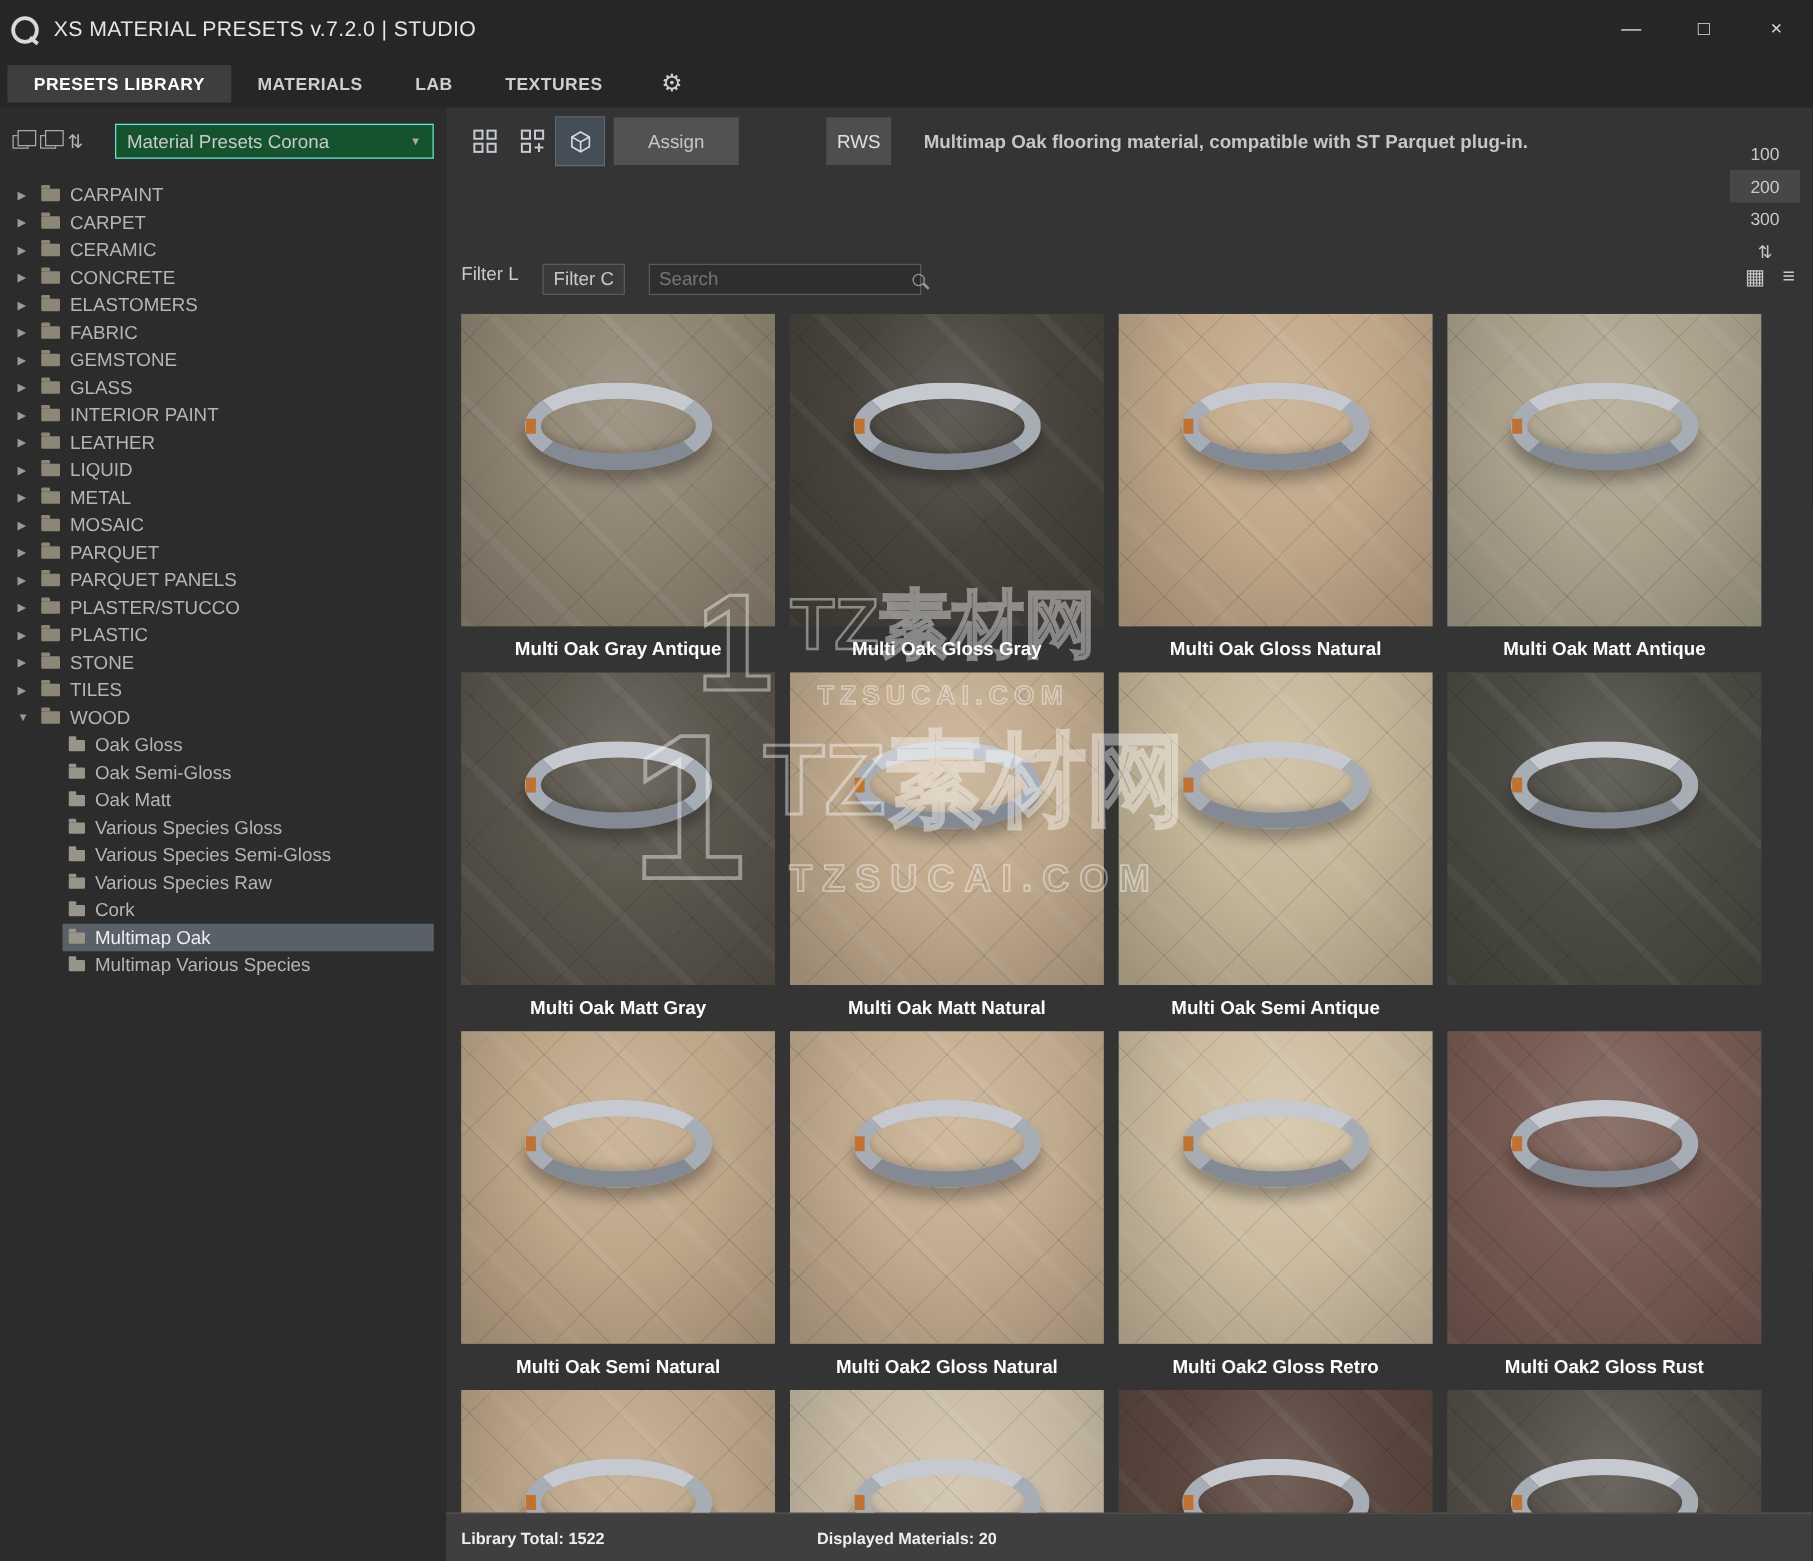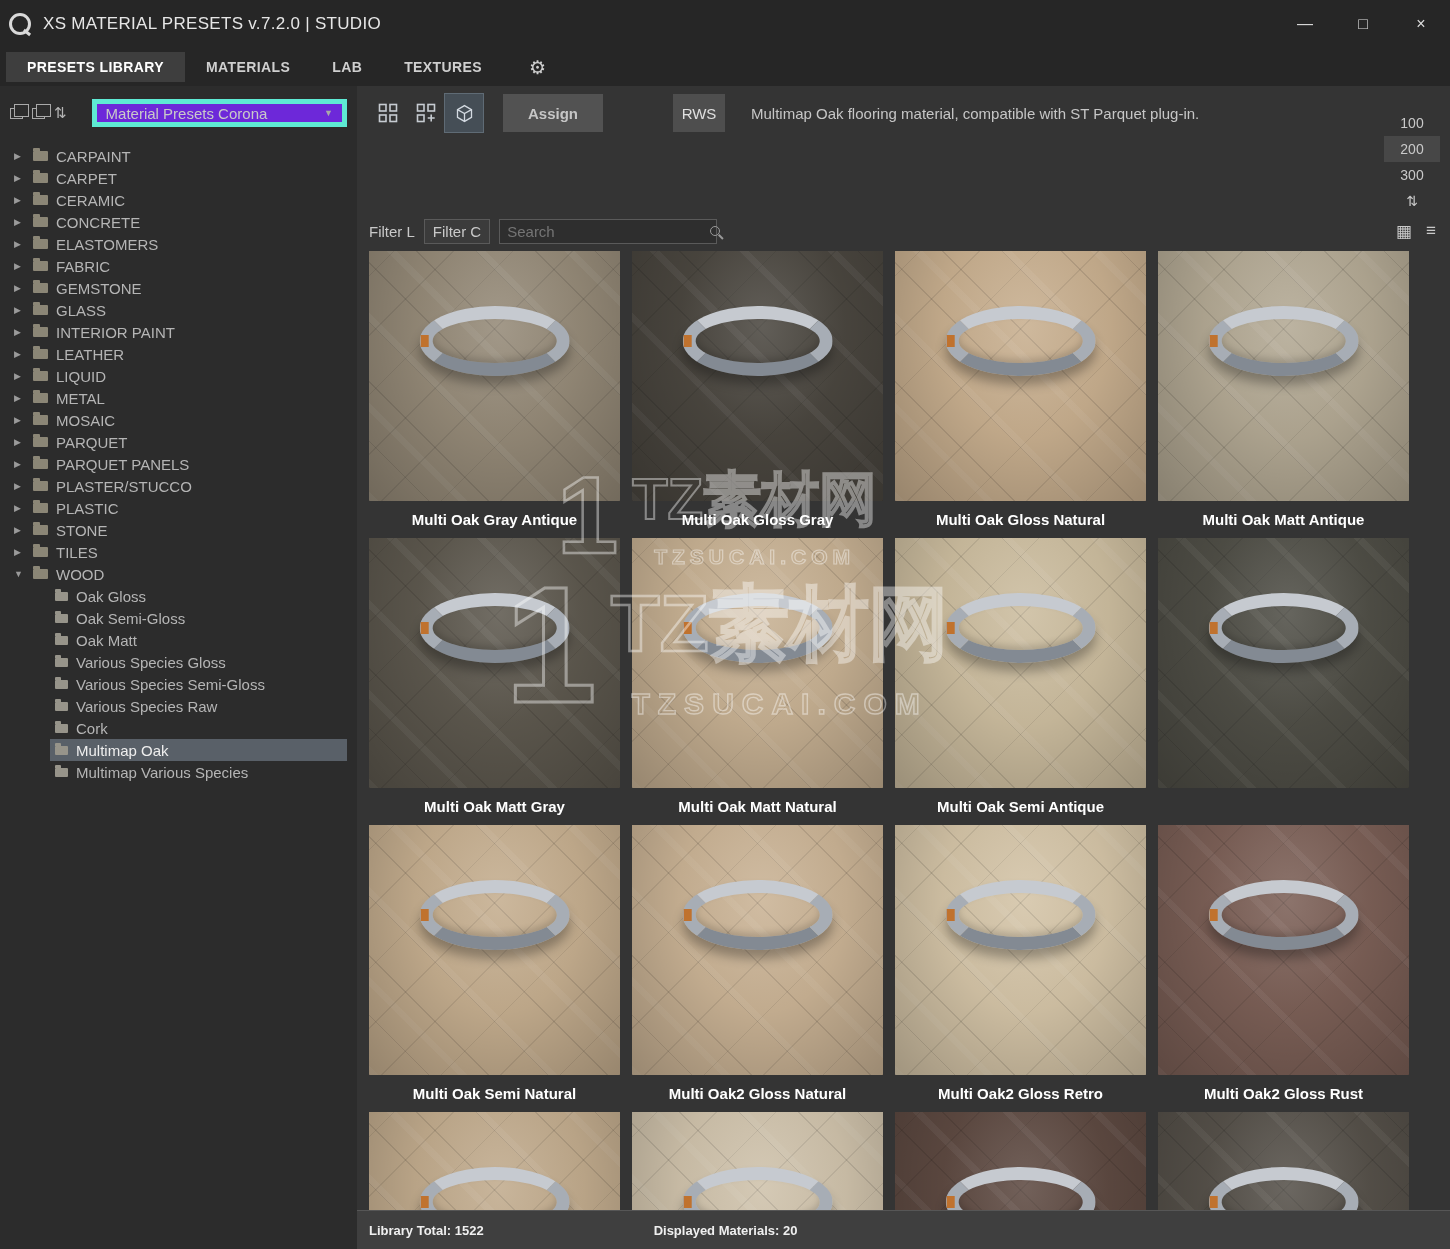--- a/index.html
+++ b/index.html
@@ -27,21 +27,21 @@
   
   .body { display:flex; height:1163px; }
 
   
   .sidebar { width:357px; flex:none; background:#2c2c2c; padding-top:12px; }
   .side-toolbar { display:flex; align-items:center; height:30px; padding:0 10px; gap:9px; }
   .dup { width:13px; height:11px; border:1.5px solid #a9a9a9; position:relative; flex:none; }
   .dup::before { content:""; position:absolute; top:-5px; left:3px; width:13px; height:11px;
     border:1.5px solid #a9a9a9; background:#2c2c2c; }
   .sort-ic { color:#b5b5b5; font-size:15px; }
-  .dd { flex:1; margin-left:16px; height:28px; border:5px solid #5eead4; background:#6d28d9;
+  .dd { flex:1; margin-left:16px; height:28px; border:1px solid #5eead4; background:#14532d;
     color:#c9c9c9; font-size:15px; display:flex; align-items:center; padding:0 9px; }
   .dd-caret { margin-left:auto; font-size:9px; color:#a9a9a9; }
 
   .tree { margin-top:17px; }
   .trow { height:22px; display:flex; align-items:center; gap:8px; padding-left:14px;
     color:#b5b5b5; font-size:15px; }
   .caret { width:11px; font-size:9px; color:#9a9a9a; flex:none; }
   .fold { width:15px; height:10px; background:#8b8676; position:relative; flex:none; border-radius:1px; }
   .fold::before { content:""; position:absolute; top:-3px; left:0; width:7px; height:3px;
     background:#8b8676; border-radius:1px 1px 0 0; }
@@ -51,32 +51,32 @@
   .trow.child.sel { margin-left:50px; padding-left:5px; margin-right:10px;
     background:#596068; color:#eeeeee; }
 
   
   .main { flex:1; display:flex; flex-direction:column; background:#343434; }
 
   .main-toolbar { height:125px; position:relative; padding:8px 12px 0 12px; flex:none; }
   .tb-row { display:flex; align-items:center; }
   .tb-btn { width:38px; height:38px; display:flex; align-items:center; justify-content:center; }
   .tb-btn.active { background:#454e56; outline:1px solid #5f6b75; }
-  .assign { margin-left:20px; width:100px; height:38px; background:#525252; color:#c6c6c6;
-    font-size:15px; display:flex; align-items:center; justify-content:center;font-weight:bold; }
+  .assign { margin-left:8px; width:100px; height:38px; background:#525252; color:#c6c6c6;
+    font-size:15px; display:flex; align-items:center; justify-content:center; }
   .rws { margin-left:70px; width:52px; height:38px; background:#4e4e4e; color:#e0e0e0;
     font-size:15px; display:flex; align-items:center; justify-content:center; }
-  .desc { margin-left:26px; color:#c6c6c6; font-size:15px; }
+  .desc { margin-left:26px; color:#c6c6c6; font-size:15px;font-weight:bold; }
   .size-stack { position:absolute; top:24px; right:10px; width:56px; text-align:center;
     color:#c9c9c9; font-size:14px; display:flex; flex-direction:column; }
   .size { height:26px; line-height:26px; }
   .size.active { background:#474747; }
   .size-sort { height:26px; line-height:26px; font-size:14px; color:#c9c9c9; }
 
-  .filter-row { height:40px; display:flex; align-items:center; padding:0 14px 0 12px; gap:9px; flex:none; }
+  .filter-row { height:40px; display:flex; padding:0 14px 0 12px; gap:19px; flex:none; }
   .filter-l { color:#c9c9c9; font-size:15px; }
   .filter-c { height:25px; padding:0 8px; border:1px solid #5a5a5a; background:#3b3b3b;
     color:#c9c9c9; font-size:15px; display:flex; align-items:center; }
   .search { width:218px; height:25px; background:#2e2e2e; border:1px solid #5a5a5a;
     display:flex; align-items:center; padding:0 7px; }
   .search input { flex:1; background:transparent; border:none; outline:none; color:#cccccc;
     font-size:15px; font-family:inherit; }
   .mag { width:10px; height:10px; border:1.5px solid #9a9a9a; border-radius:50%;
     position:relative; margin-left:4px; flex:none; }
   .mag::after { content:""; position:absolute; width:6px; height:1.5px; background:#9a9a9a;

